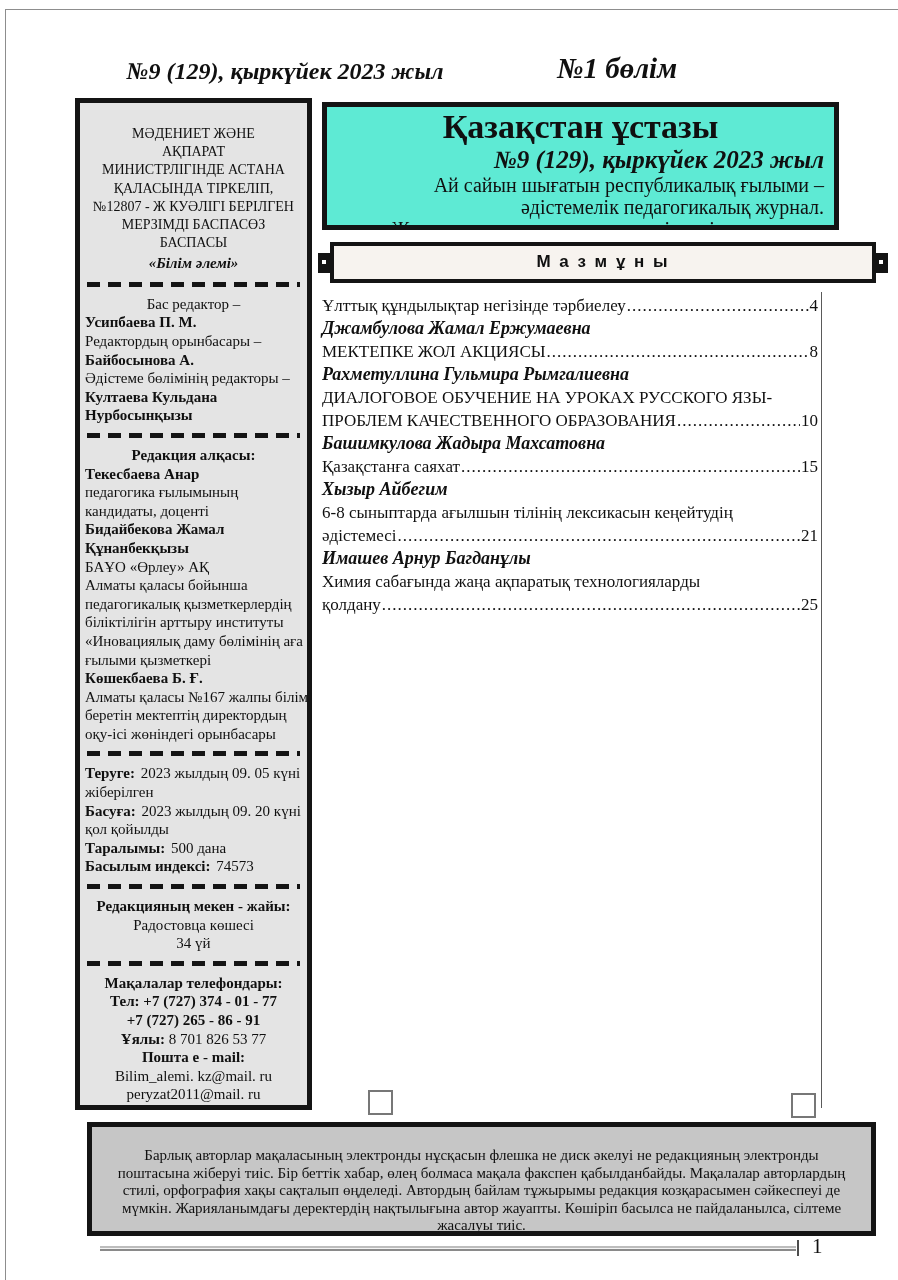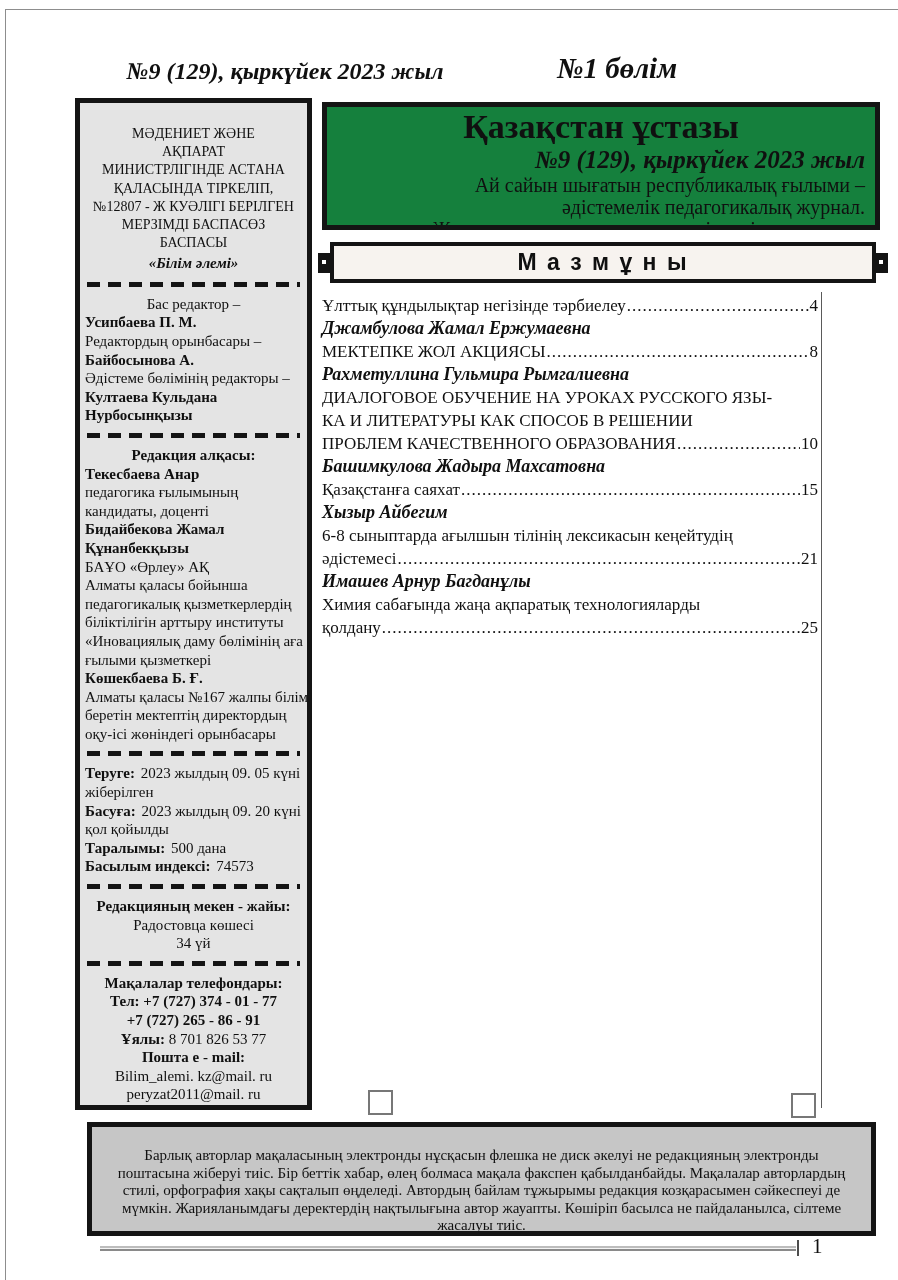--- a/index.html
+++ b/index.html
@@ -33,30 +33,30 @@
   .sec-reg{text-align:center;font-size:14px;line-height:1.3;}
   .sec-reg div{white-space:nowrap;}
   .brand{font-weight:bold;font-style:italic;font-size:15px;margin-top:2px;}
   .mname{font-weight:bold;white-space:nowrap;}
   .mdesc div{white-space:nowrap;}
   .pline b{margin-right:2px;}
   .sec-contacts{text-align:center;}
   .sec-addr{text-align:center;}
 
   
-  .masthead{left:322px;top:102px;width:558px;height:128px;background:#15803d;
+  .masthead{left:322px;top:102px;width:517px;height:128px;background:#5eead4;
     padding:1px 8px 0 8px;overflow:hidden;}
   .jtitle{text-align:center;font-size:34px;font-weight:bold;line-height:38px;}
   .jissue{text-align:right;font-size:25px;font-weight:bold;font-style:italic;line-height:28px;padding-right:2px;}
   .jdesc{text-align:right;font-size:20px;line-height:22px;padding-right:2px;}
 
   
   .mazbar{position:absolute;left:330px;top:242px;width:546px;height:41px;background:#f7f3ef;
     border:4px solid #141414;box-sizing:border-box;text-align:center;
-    font-family:"Liberation Sans", sans-serif;font-weight:bold;font-size:23px;
+    font-family:"Liberation Sans", sans-serif;font-weight:bold;font-size:17px;
     letter-spacing:2px;line-height:32px;}
   .tab{position:absolute;width:13px;height:20px;background:#141414;top:50%;transform:translateY(-50%);}
   .tab::after{content:"";position:absolute;left:4px;top:7px;width:4px;height:4px;background:#fff;}
   .tab.l{left:-16px;} .tab.r{right:-16px;}
 
   
   .toc{position:absolute;left:322px;top:294px;width:496px;}
   .toc-author{font-weight:bold;font-style:italic;font-size:18px;line-height:23px;white-space:nowrap;}
   .toc-pre div{font-size:17px;line-height:23px;white-space:nowrap;}
   .toc-last{display:flex;align-items:baseline;font-size:17px;line-height:23px;}
@@ -248,21 +248,20 @@
         <span class="toc-text">МЕКТЕПКЕ ЖОЛ АКЦИЯСЫ</span>
         <span class="toc-dots"></span>
         <span class="toc-page">8</span>
       </div>
     </div>
 
     <div class="toc-entry">
       <div class="toc-author">Рахметуллина Гульмира Рымгалиевна</div>
       <div class="toc-pre">
         <div>ДИАЛОГОВОЕ ОБУЧЕНИЕ НА УРОКАХ РУССКОГО ЯЗЫ-</div>
-        <div>КА И ЛИТЕРАТУРЫ КАК СПОСОБ В РЕШЕНИИ</div>
       </div>
       <div class="toc-last">
         <span class="toc-text">ПРОБЛЕМ КАЧЕСТВЕННОГО ОБРАЗОВАНИЯ</span>
         <span class="toc-dots"></span>
         <span class="toc-page">10</span>
       </div>
     </div>
 
     <div class="toc-entry">
       <div class="toc-author">Башимкулова Жадыра Махсатовна</div>

